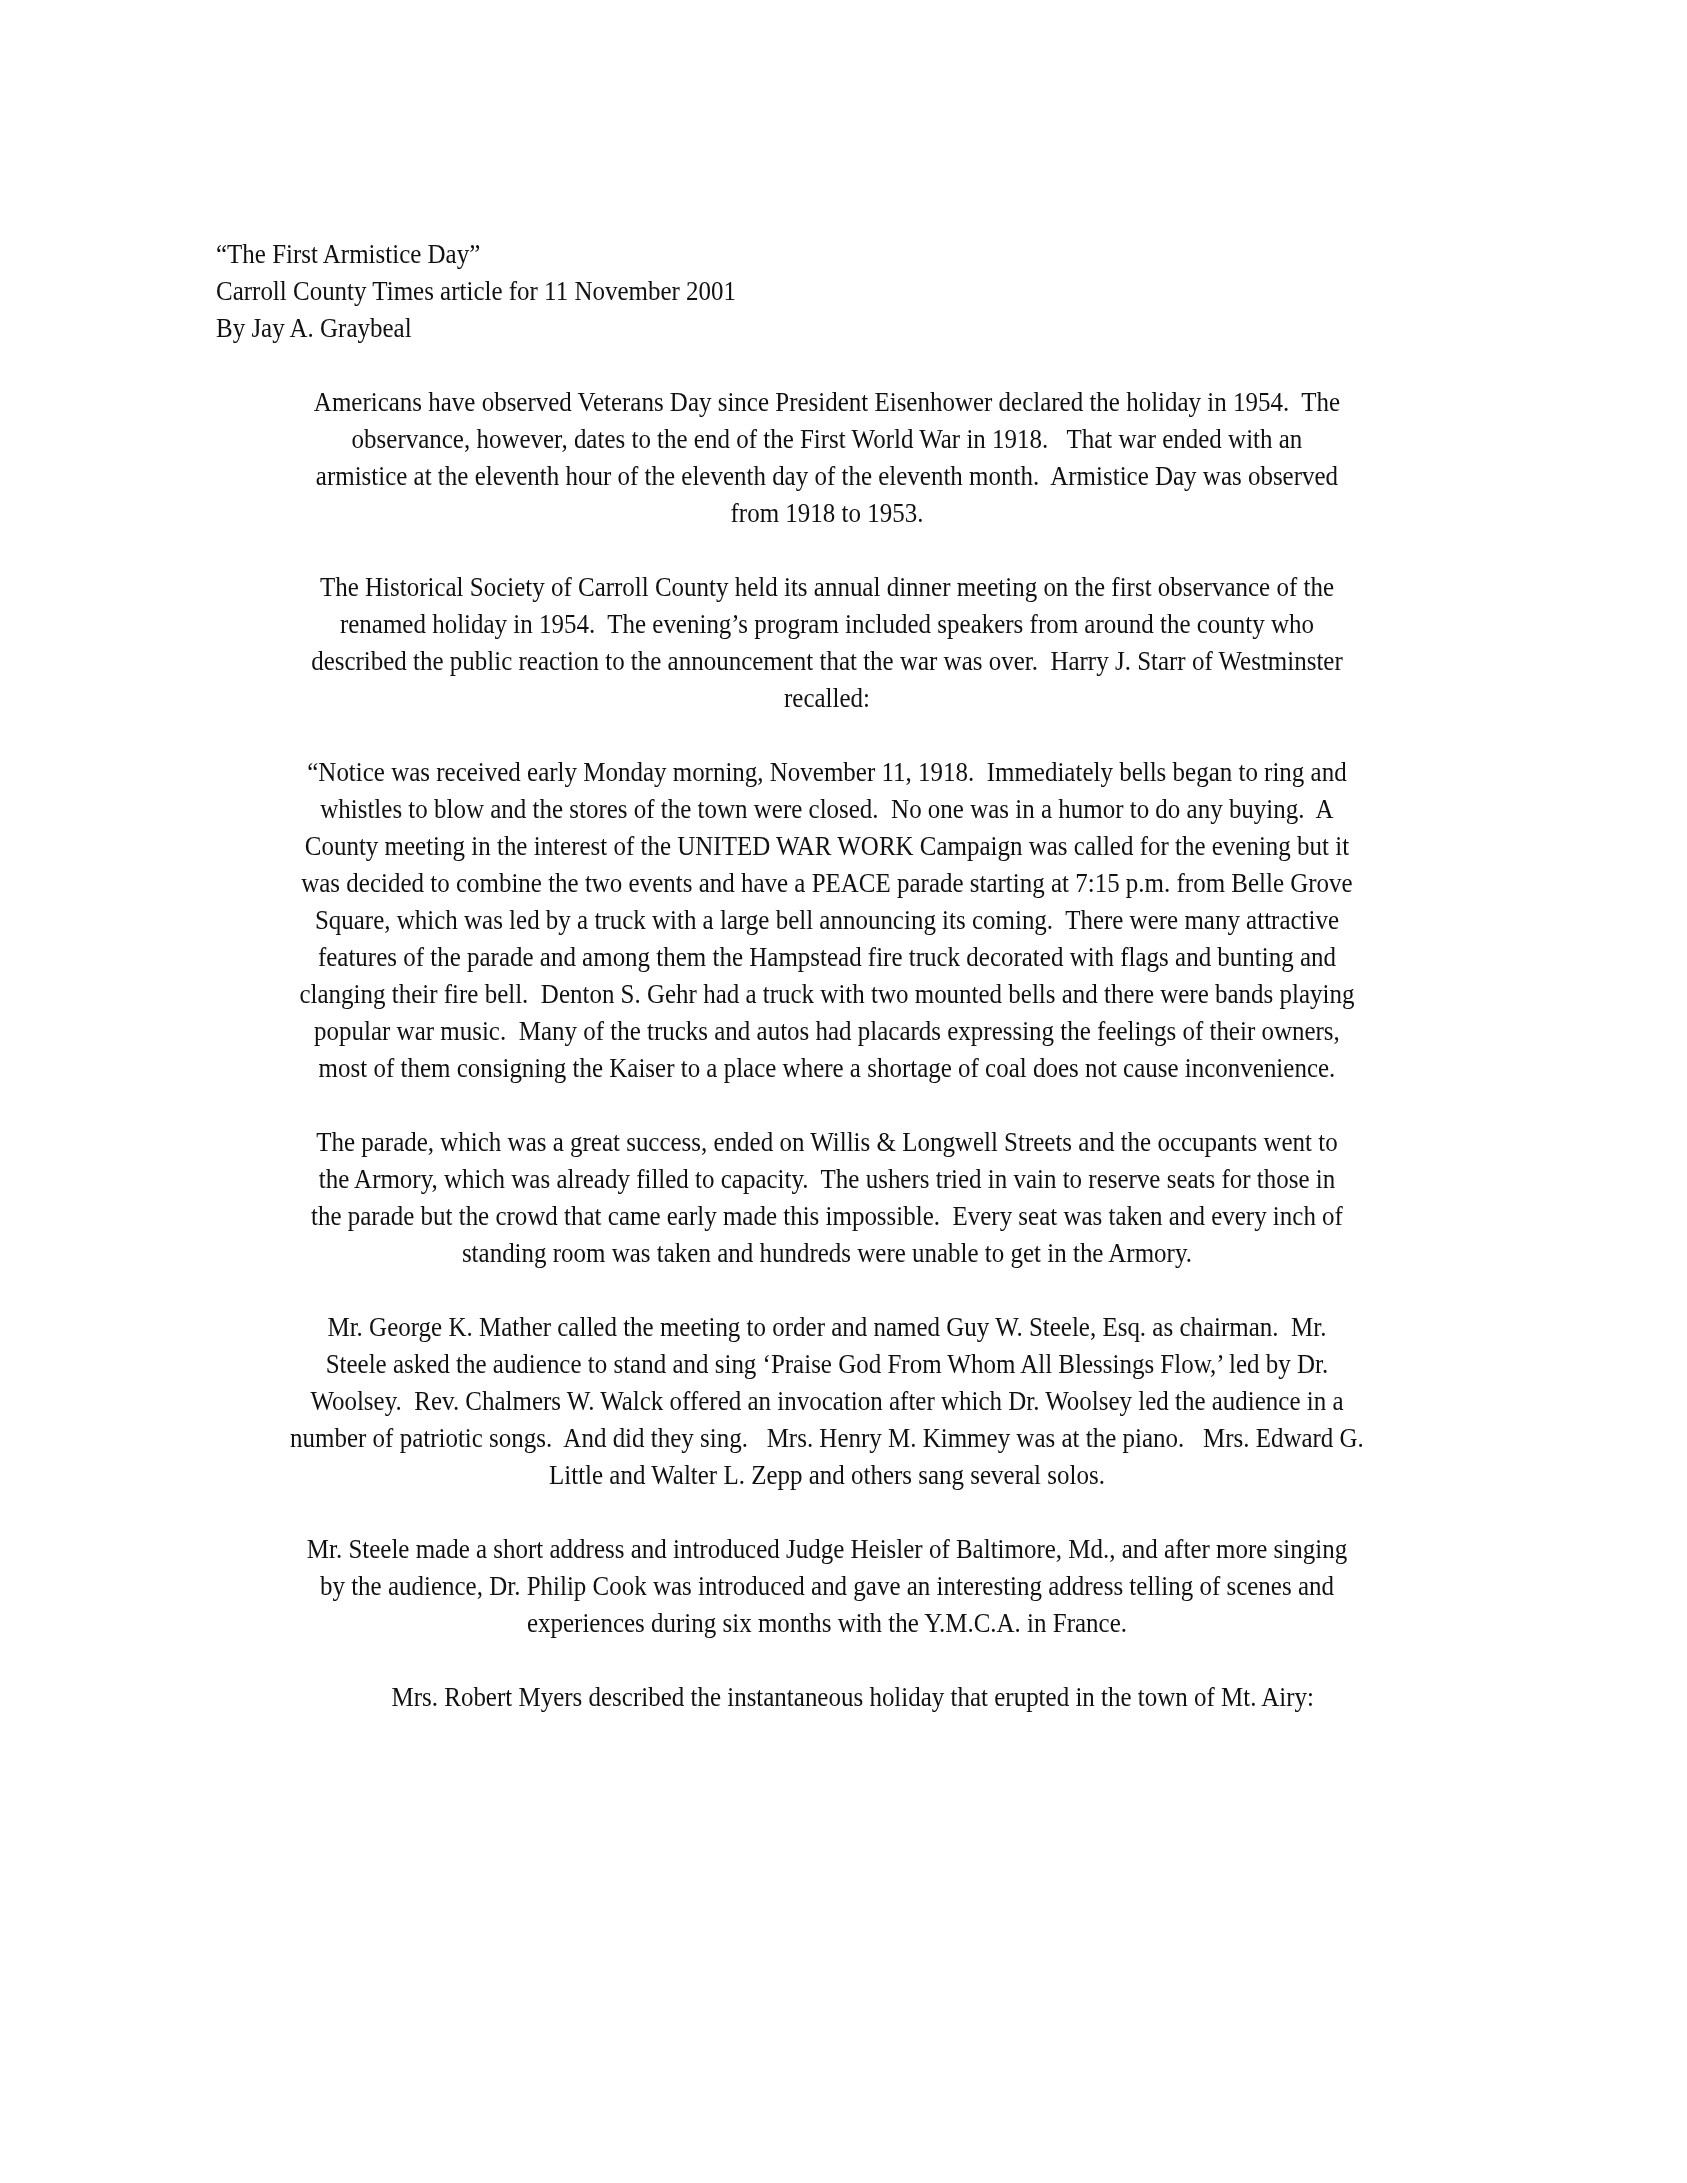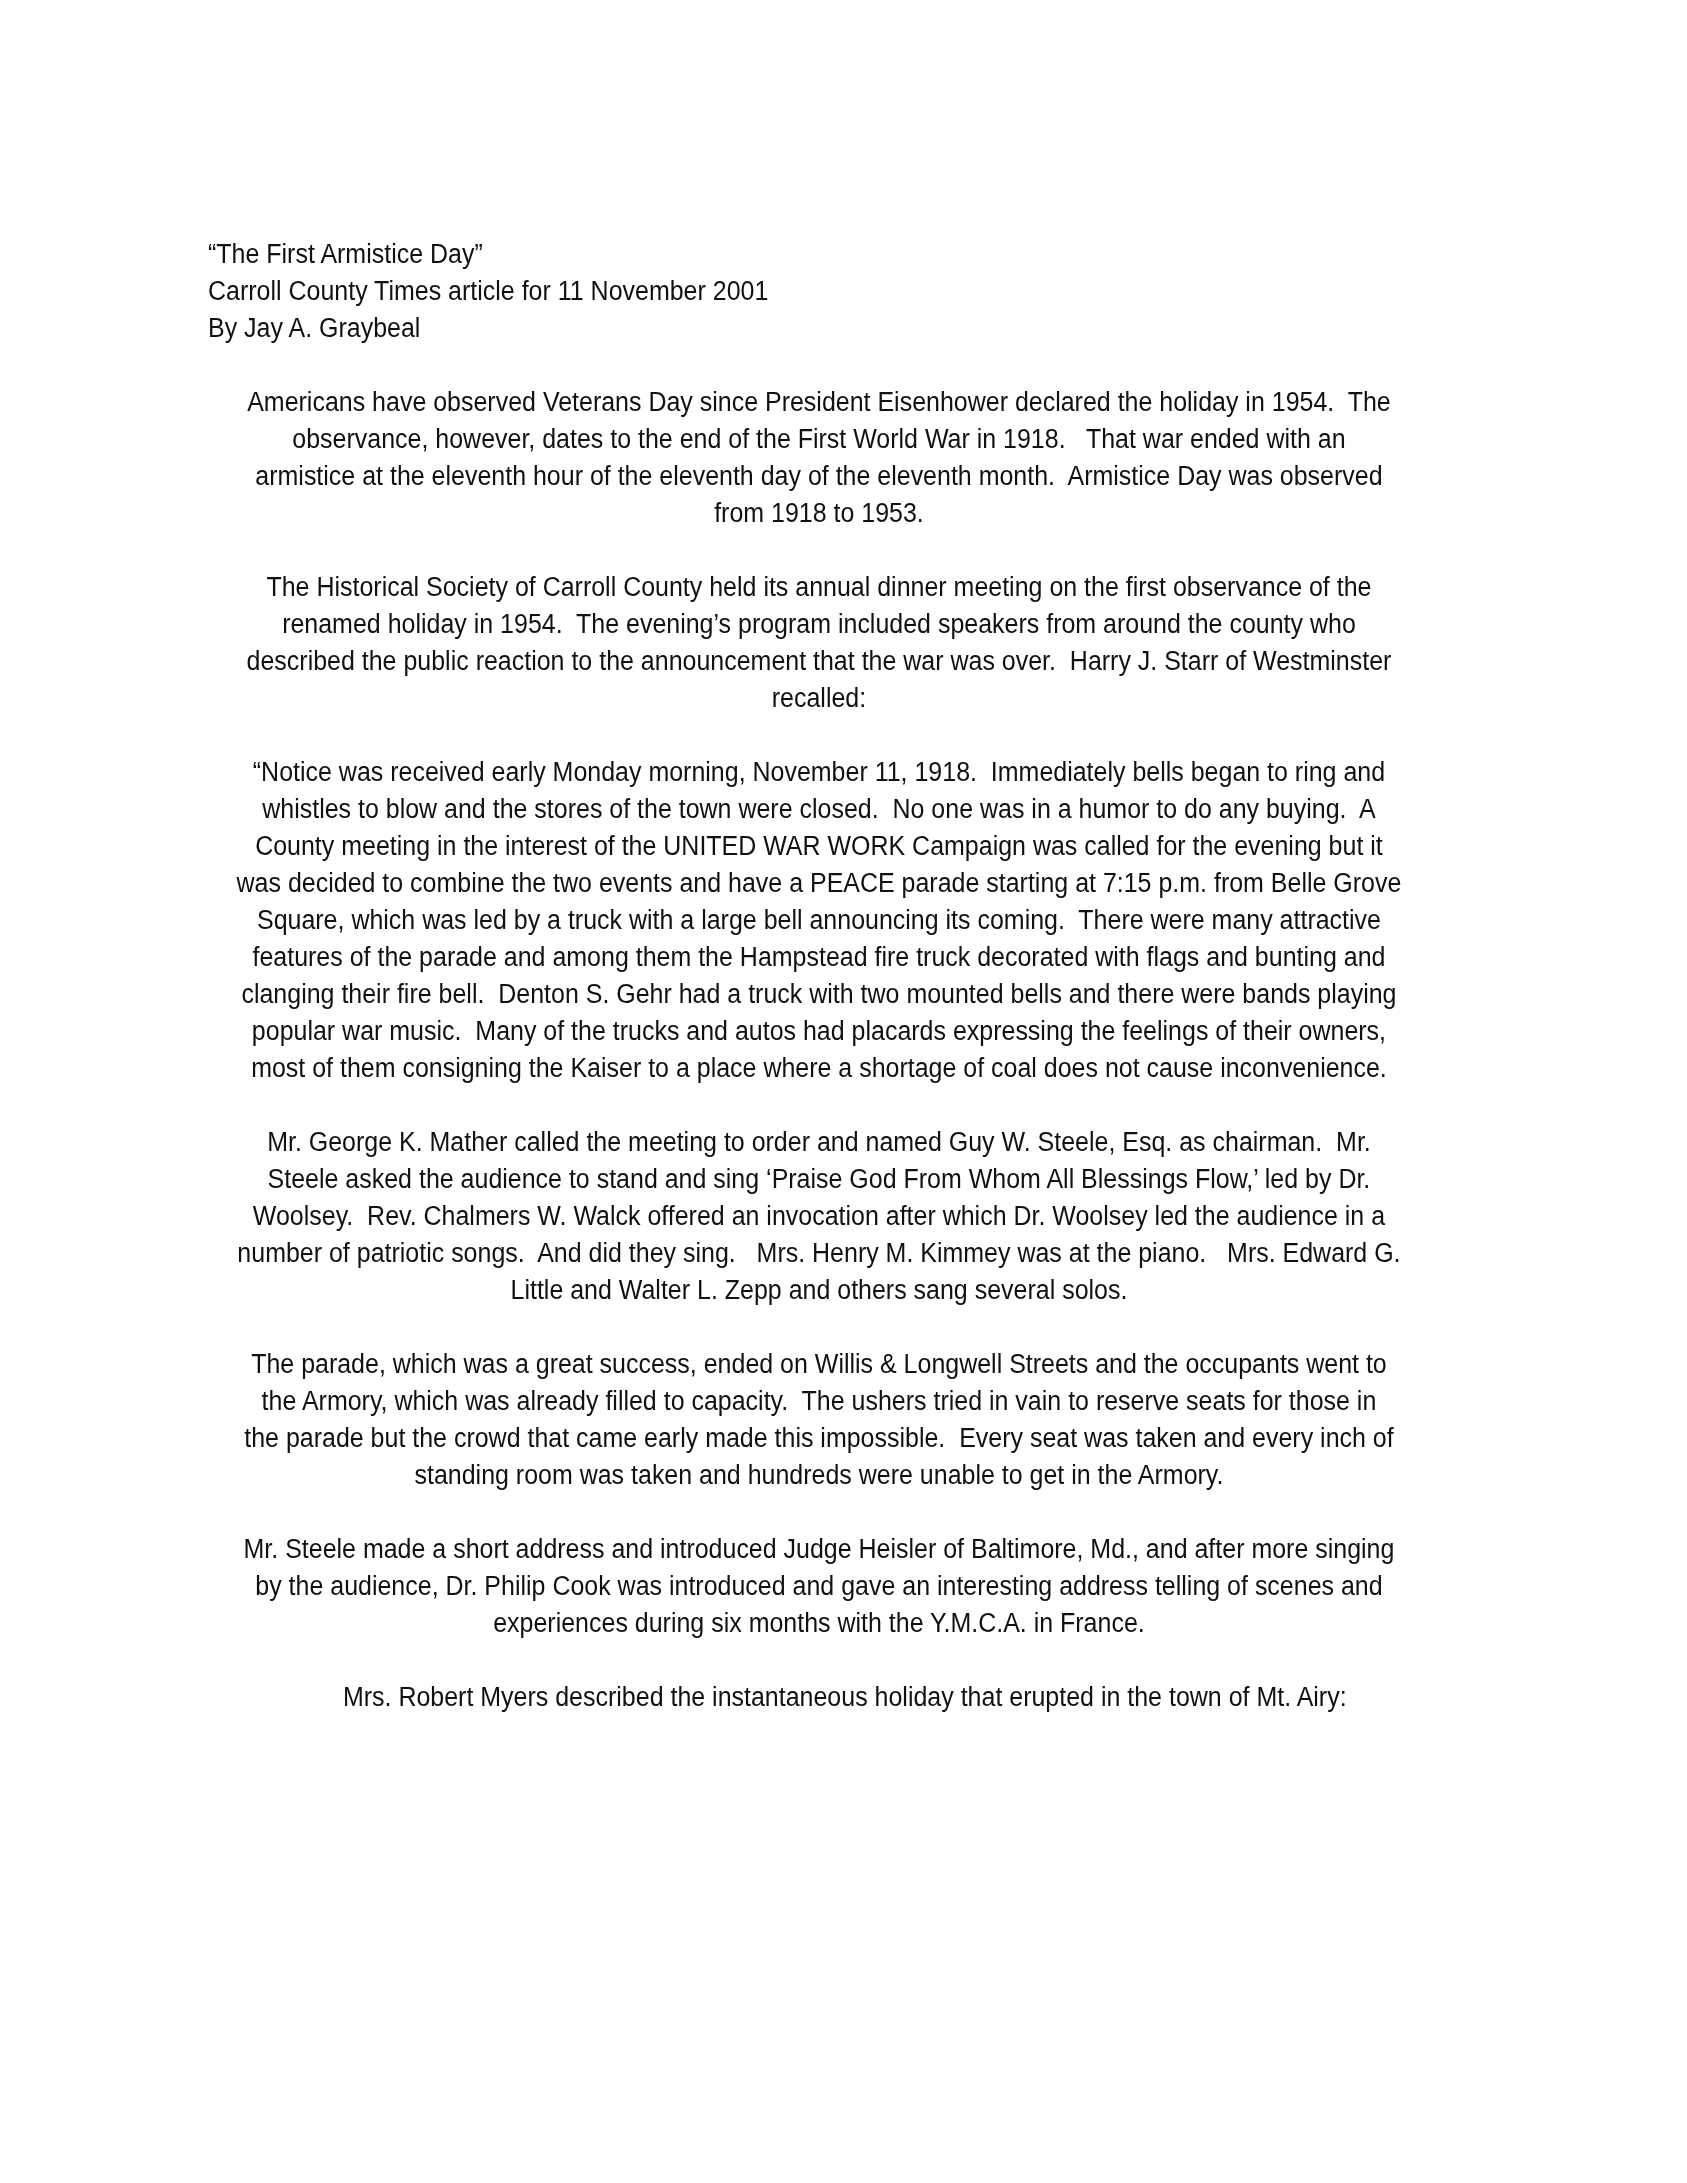--- a/index.html
+++ b/index.html
@@ -8,24 +8,24 @@
       background: #ffffff;
     }
     body {
       width: 1687px;
       height: 2183px;
       position: relative;
       overflow: hidden;
     }
     .page {
       position: absolute;
-      left: 208px;
+      left: 216px;
       top: 236px;
       width: 1321px;
-      font-family: Liberation Sans, sans-serif;
+      font-family: Liberation Serif, serif;
       font-size: 27px;
       line-height: 37px;
       color: #111111;
     }
     .line {
       display: block;
       white-space: pre;
       height: 37px;
       transform-origin: left top;
       transform: scaleX(0.925);
@@ -65,32 +65,32 @@
     <span class="line">County meeting in the interest of the UNITED WAR WORK Campaign was called for the evening but it</span>
     <span class="line">was decided to combine the two events and have a PEACE parade starting at 7:15 p.m. from Belle Grove</span>
     <span class="line">Square, which was led by a truck with a large bell announcing its coming.  There were many attractive</span>
     <span class="line">features of the parade and among them the Hampstead fire truck decorated with flags and bunting and</span>
     <span class="line">clanging their fire bell.  Denton S. Gehr had a truck with two mounted bells and there were bands playing</span>
     <span class="line">popular war music.  Many of the trucks and autos had placards expressing the feelings of their owners,</span>
     <span class="line">most of them consigning the Kaiser to a place where a shortage of coal does not cause inconvenience.</span>
   </div>
 
   <div class="para">
+    <span class="line">The parade, which was a great success, ended on Willis &amp; Longwell Streets and the occupants went to</span>
+    <span class="line">the Armory, which was already filled to capacity.  The ushers tried in vain to reserve seats for those in</span>
+    <span class="line">the parade but the crowd that came early made this impossible.  Every seat was taken and every inch of</span>
+    <span class="line">standing room was taken and hundreds were unable to get in the Armory.</span>
+  </div>
+
+  <div class="para">
     <span class="line">Mr. George K. Mather called the meeting to order and named Guy W. Steele, Esq. as chairman.  Mr.</span>
     <span class="line">Steele asked the audience to stand and sing ‘Praise God From Whom All Blessings Flow,’ led by Dr.</span>
     <span class="line">Woolsey.  Rev. Chalmers W. Walck offered an invocation after which Dr. Woolsey led the audience in a</span>
     <span class="line">number of patriotic songs.  And did they sing.   Mrs. Henry M. Kimmey was at the piano.   Mrs. Edward G.</span>
     <span class="line">Little and Walter L. Zepp and others sang several solos.</span>
-  </div>
-
-  <div class="para">
-    <span class="line">The parade, which was a great success, ended on Willis &amp; Longwell Streets and the occupants went to</span>
-    <span class="line">the Armory, which was already filled to capacity.  The ushers tried in vain to reserve seats for those in</span>
-    <span class="line">the parade but the crowd that came early made this impossible.  Every seat was taken and every inch of</span>
-    <span class="line">standing room was taken and hundreds were unable to get in the Armory.</span>
   </div>
 
   <div class="para">
     <span class="line">Mr. Steele made a short address and introduced Judge Heisler of Baltimore, Md., and after more singing</span>
     <span class="line">by the audience, Dr. Philip Cook was introduced and gave an interesting address telling of scenes and</span>
     <span class="line">experiences during six months with the Y.M.C.A. in France.</span>
   </div>
 
 
 

